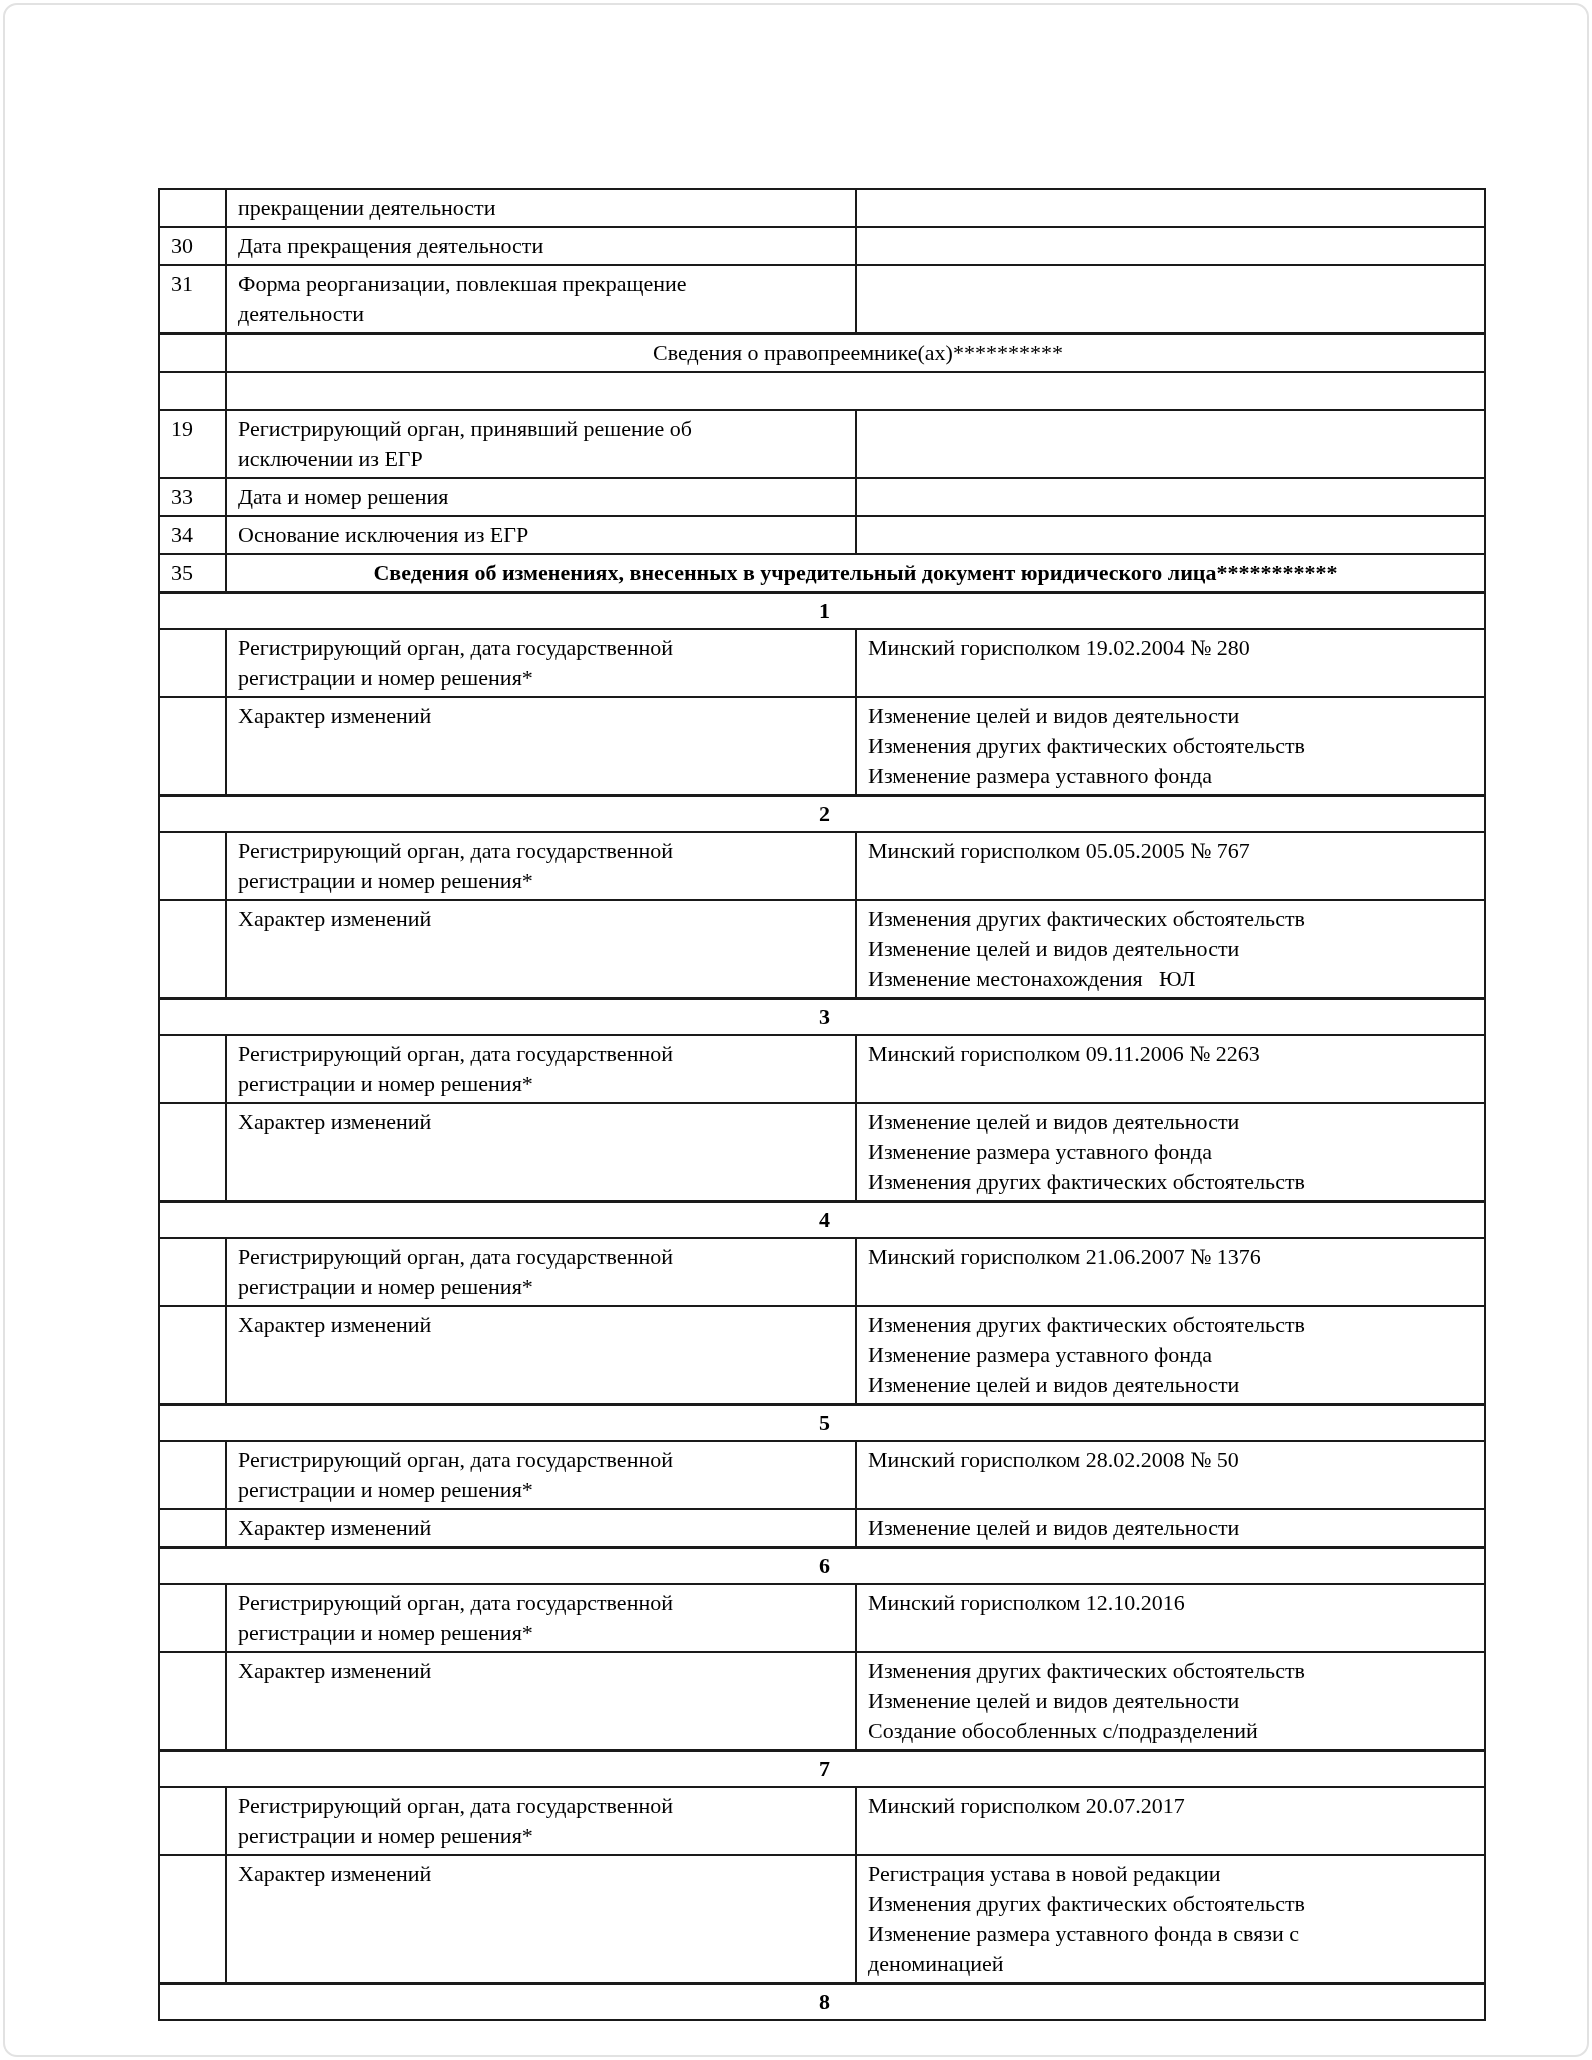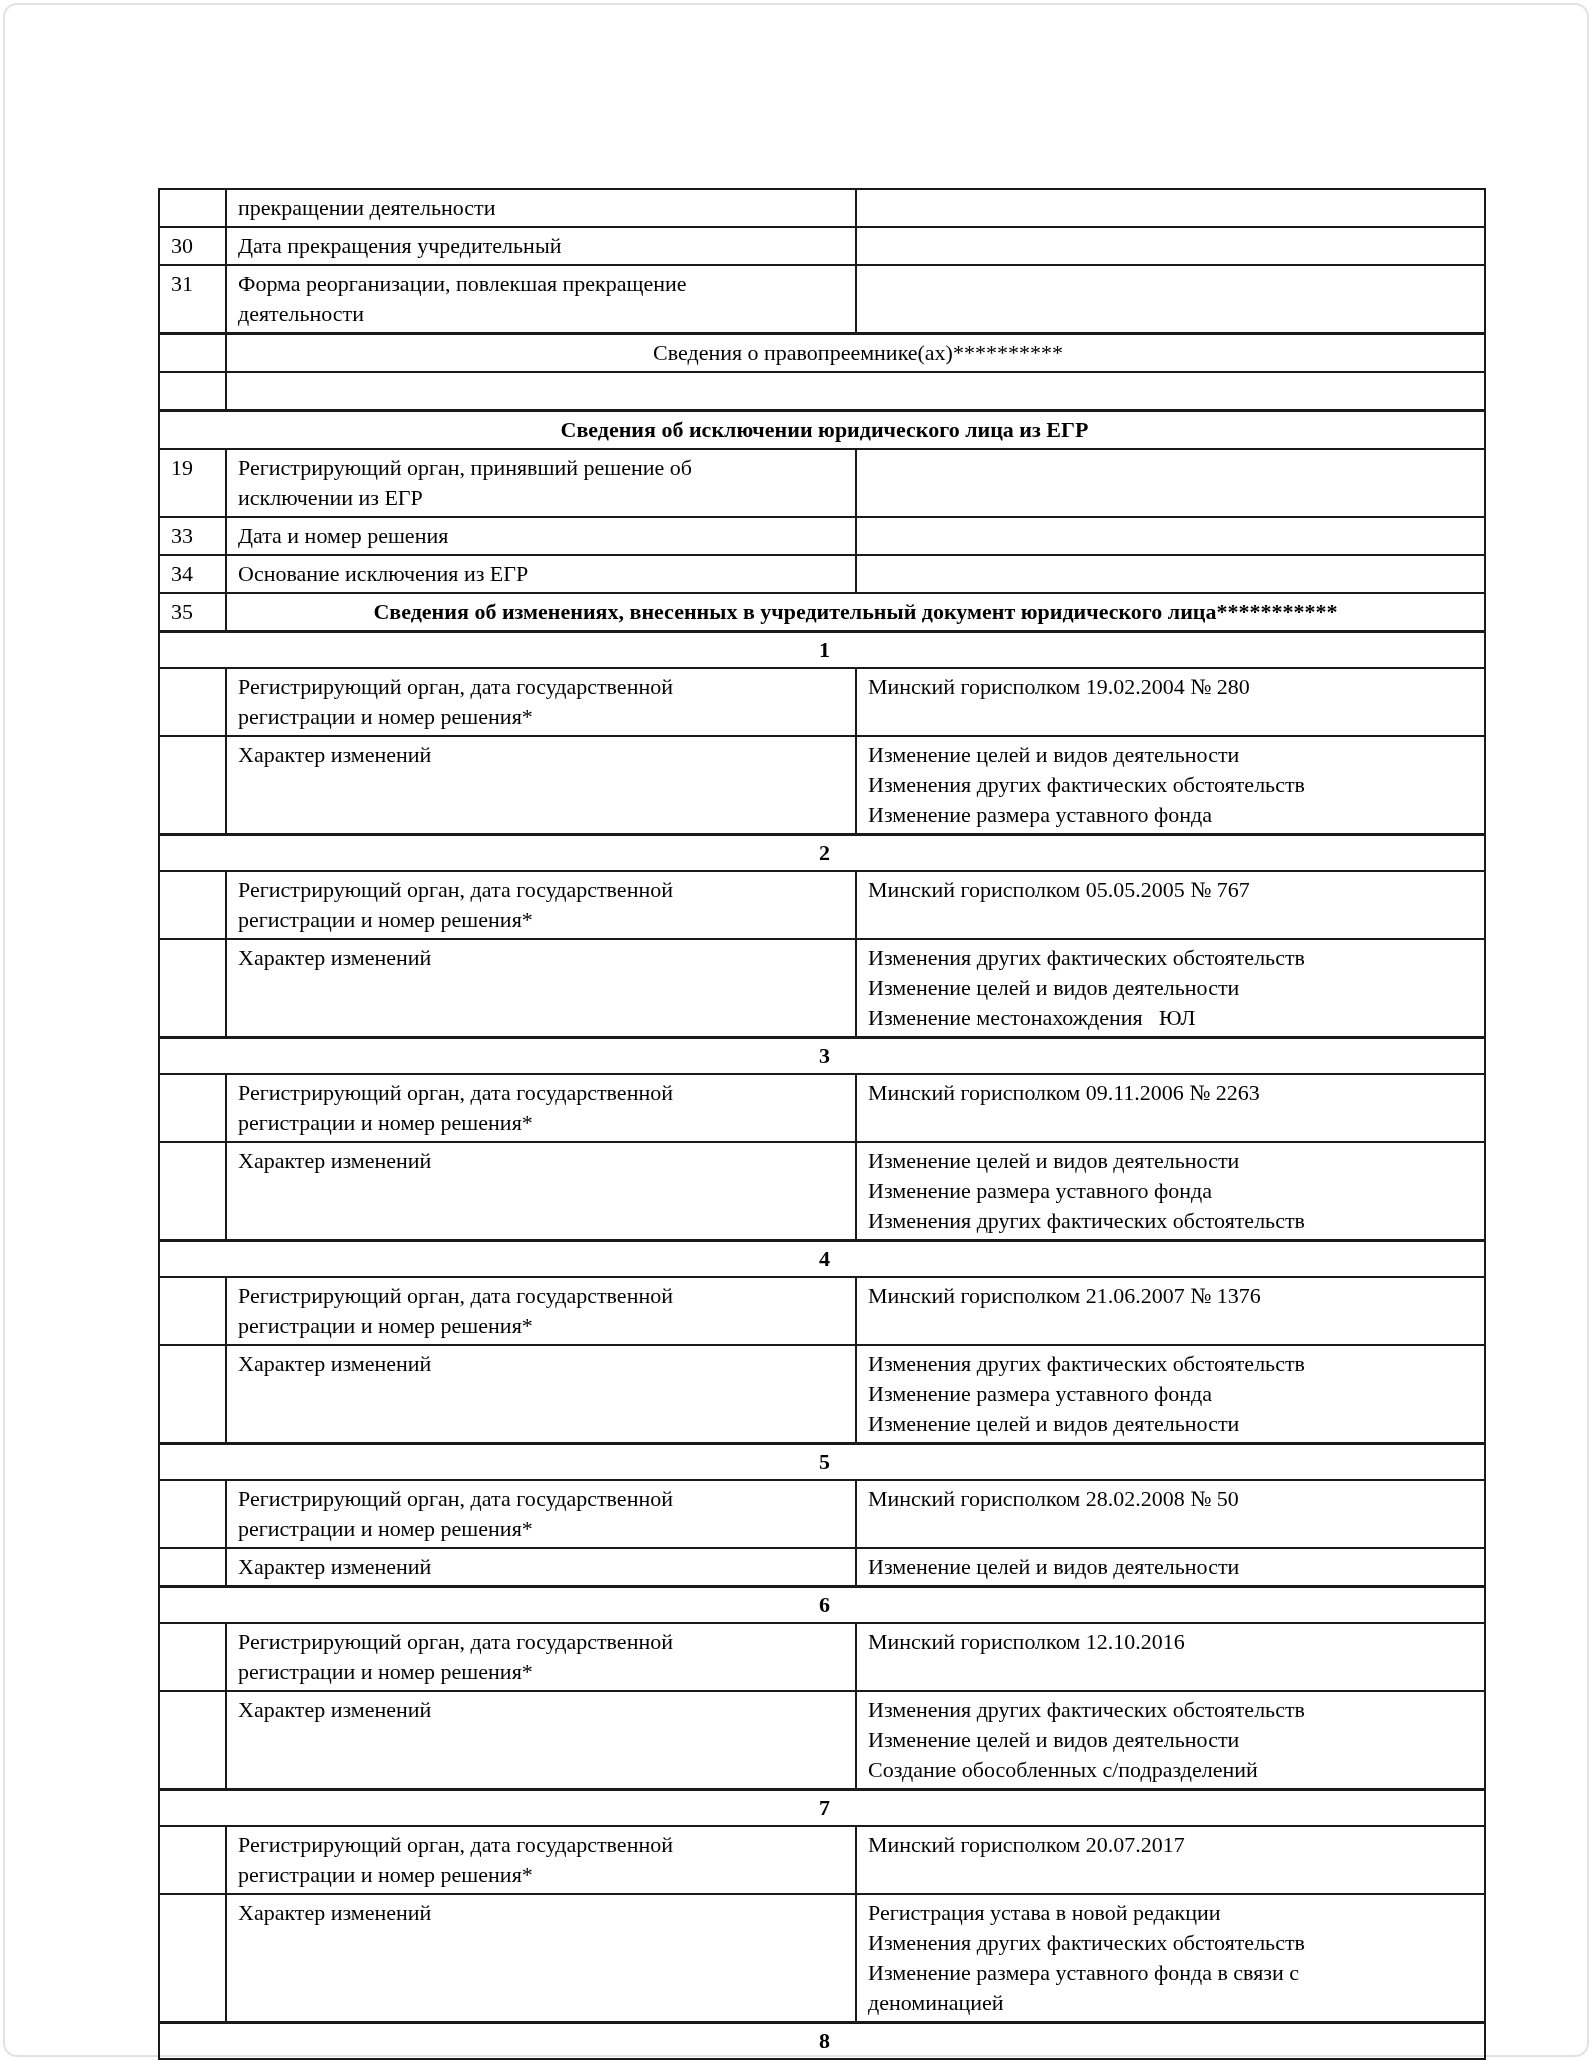--- a/index.html
+++ b/index.html
@@ -72,39 +72,36 @@
       <col style="width:629px">
     </colgroup>
     <tbody>
         <tr class="row-field">
           <td class="num"></td>
           <td class="label">прекращении деятельности</td>
           <td class="value"></td>
         </tr>
         <tr class="row-field">
           <td class="num">30</td>
-          <td class="label">Дата прекращения учредительный</td>
+          <td class="label">Дата прекращения деятельности</td>
           <td class="value"></td>
         </tr>
         <tr class="row-field">
           <td class="num">31</td>
           <td class="label">Форма реорганизации, повлекшая прекращение
 деятельности</td>
           <td class="value"></td>
         </tr>
         <tr class="row-subheader">
           <td class="num"></td>
           <td class="center" colspan="2">Сведения о правопреемнике(ах)**********</td>
         </tr>
         <tr class="row-spacer">
           <td class="num"></td>
           <td class="spacer" colspan="2"></td>
-        </tr>
-        <tr class="row-header">
-          <td class="center bold" colspan="3">Сведения об исключении юридического лица из ЕГР</td>
         </tr>
         <tr class="row-field">
           <td class="num">19</td>
           <td class="label">Регистрирующий орган, принявший решение об
 исключении из ЕГР</td>
           <td class="value"></td>
         </tr>
         <tr class="row-field">
           <td class="num">33</td>
           <td class="label">Дата и номер решения</td>

